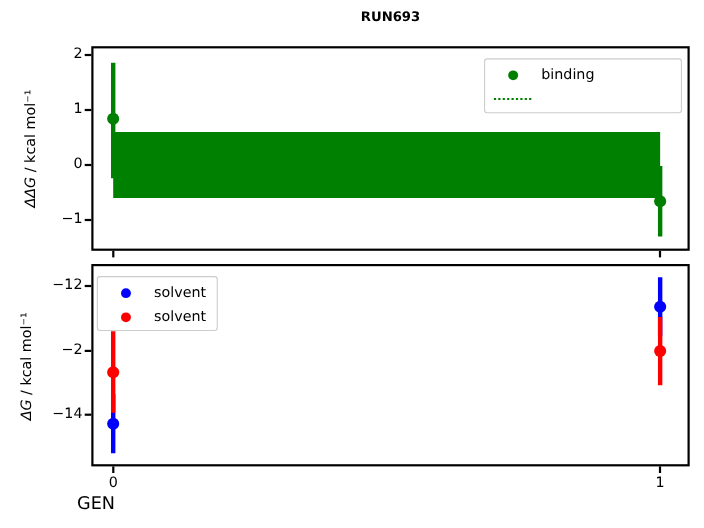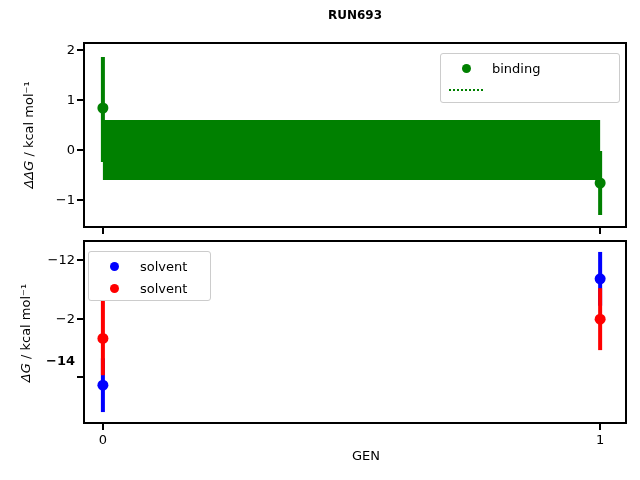--- a/index.html
+++ b/index.html
@@ -9,27 +9,27 @@
                font-size:12px;font-weight:600;}
   .axes{position:absolute;border:2px solid #000;background:#fff;}
   #axes-top{left:83px;top:42px;width:540px;height:182px;}
   #axes-bottom{left:83px;top:240px;width:540px;height:180px;}
   .axes svg{display:block;}
   .ylab{position:absolute;transform:translate(-50%,-50%) rotate(-90deg);
         white-space:pre;font-size:13px;}
   #ylab-top{left:28px;top:135px;}
   #ylab-bottom{left:25px;top:333px;}
   .ital{font-style:italic;}
-  #xlab{position:absolute;left:94px;top:448px;width:544px;text-align:center;font-size:13px;}
+  #xlab{position:absolute;left:70px;top:448px;width:544px;font-size:16px;}
   .tickmark{position:absolute;background:#000;}
   .ticklabel{position:absolute;font-size:13px;line-height:18px;}
   .legend{position:absolute;background:rgba(255,255,255,0.85);border:1px solid #cccccc;
           border-radius:3px;box-sizing:border-box;padding:3px 8px 0 8px;z-index:5;}
   #legend-top{left:440px;top:53px;width:180px;height:50px;}
-  #legend-bottom{left:88px;top:251px;width:123px;height:50px;}
+  #legend-bottom{left:88px;top:251px;width:110px;height:50px;}
   .legend-row{display:flex;align-items:center;height:22px;}
   .legend-handle{width:34px;min-width:34px;display:flex;justify-content:center;align-items:center;}
   .swatch-dot{width:9px;height:9px;border-radius:50%;}
   .swatch-dline{width:34px;height:0;}
   .legend-label{margin-left:9px;font-size:13px;white-space:nowrap;}
 </style>
 </head>
 <body>
 
 <div id="figure">
@@ -103,18 +103,18 @@
     <div class="ticklabel" style="right: 565px; top: 141px; text-align: right;">0</div>
     <div class="tickmark" style="left: 77px; top: 199px; width: 6px; height: 2px;"></div>
     <div class="ticklabel" style="right: 565px; top: 191px; text-align: right;">−1</div>
     <div class="tickmark" style="left: 101.901px; top: 228px; width: 2px; height: 6px;"></div>
     <div class="tickmark" style="left: 599.138px; top: 228px; width: 2px; height: 6px;"></div>
     <div class="tickmark" style="left: 77px; top: 259.117px; width: 6px; height: 2px;"></div>
     <div class="ticklabel" style="right: 565px; top: 251.117px; ">−12</div>
     <div class="tickmark" style="left: 77px; top: 317.558px; width: 6px; height: 2px;"></div>
     <div class="ticklabel" style="right: 565px; top: 309.558px; text-align: right;">−2</div>
     <div class="tickmark" style="left: 77px; top: 376px; width: 6px; height: 2px;"></div>
-    <div class="ticklabel" style="right: 565px; top: 352px; text-align: center; font-weight: bold;">−14</div>
+    <div class="ticklabel" style="right: 565px; top: 368px; text-align: center;">−14</div>
     <div class="tickmark" style="left: 101.901px; top: 424px; width: 2px; height: 6px;"></div>
     <div class="ticklabel" style="left: 87.9006px; top: 431px; width: 30px; text-align: center;">0</div>
     <div class="tickmark" style="left: 599.138px; top: 424px; width: 2px; height: 6px;"></div>
     <div class="ticklabel" style="left: 585.138px; top: 431px; width: 30px; text-align: center;">1</div>
   </div>
 
 </body></html>

